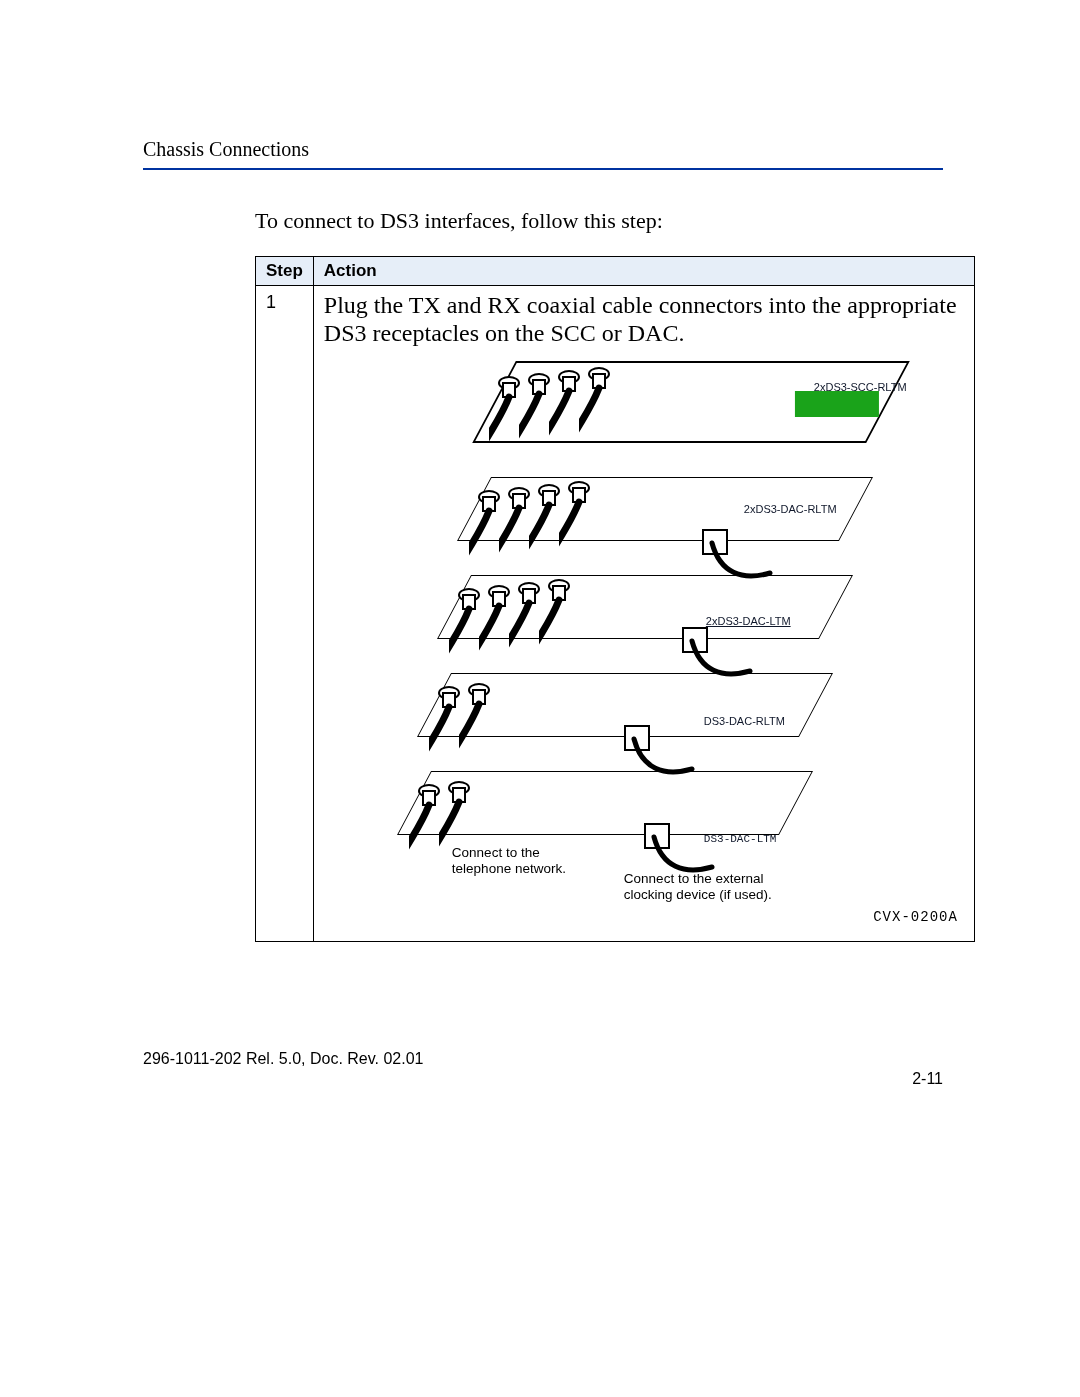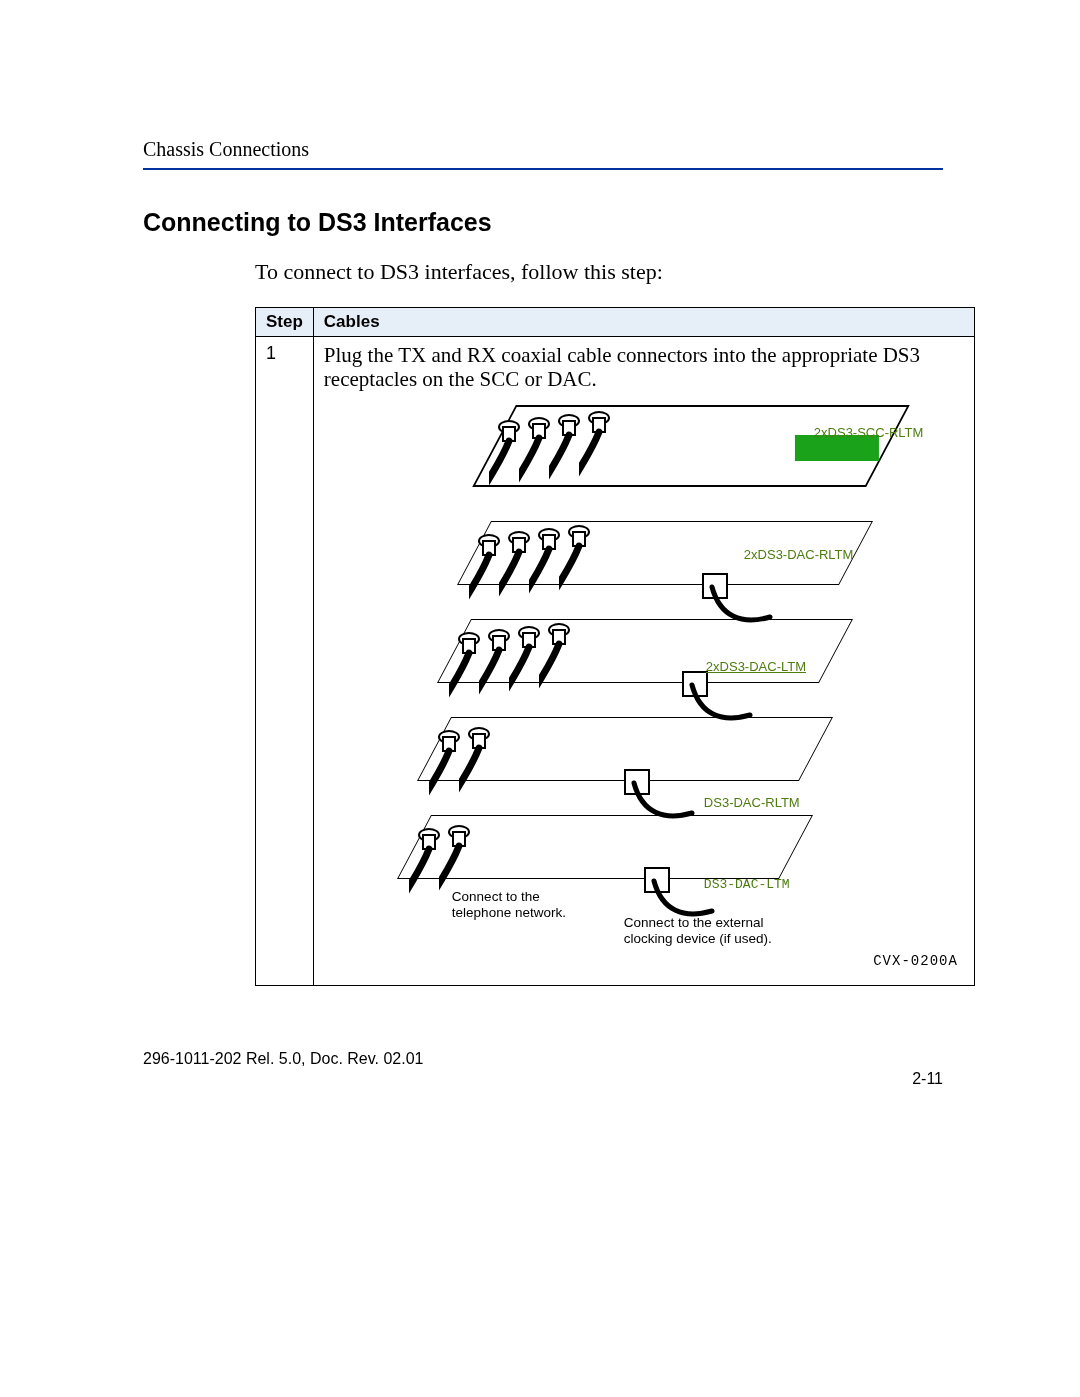--- a/index.html
+++ b/index.html
@@ -47,21 +47,21 @@
     vertical-align:top;
     padding:6px 10px 10px 10px;
   }
   .step-cell {
     font-family:Arial, Helvetica, sans-serif;
     font-size:18px;
     width:40px;
   }
   .action-text {
     font-family:"Times New Roman", serif;
-    font-size:21px;
+    font-size:24px;
     line-height:1.15;
   }
   .diagram-wrap {
     margin-top:6px;
     position:relative;
     width:640px; height:578px;
     overflow:hidden;
     font-family:Arial, Helvetica, sans-serif;
   }
   .panel {
@@ -99,28 +99,28 @@
     width:22px; height:22px;
     border:2px solid #000;
     background:#fff;
   }
   .rj-cable {
     position:absolute;
     width:60px; height:80px;
   }
   .panel-label {
     position:absolute;
-    font-size:13px;
-    color:#4d7c0f;
+    font-size:11px;
+    color:#0f172a;
     white-space:nowrap;
   }
   .lbl1 { left:490px; top:28px; }
   .lbl2 { left:420px; top:150px;text-align:right; }
   .lbl3 { left:382px; top:262px;text-decoration:underline; }
-  .lbl4 { left:380px; top:362px;margin-top:36px; }
+  .lbl4 { left:380px; top:362px; }
   .lbl5 { left:380px; top:480px;font-family:Liberation Mono, monospace; }
   .callout {
     position:absolute;
     font-size:13.5px;
     line-height:1.18;
   }
   .callout.c1 { left:128px; top:492px; width:130px; }
   .callout.c2 { left:300px; top:518px; width:160px; }
   .diag-code {
     position:absolute;
@@ -139,29 +139,28 @@
 </style>
 </head>
 <body>
 
 <div class="page">
   <div class="header-area">
     <div class="header-chapter">Chassis Connections</div>
   </div>
   <hr class="header-rule">
 
-  <h2 class="section-title">Connecting to DS3 Interfaces</h2>
 
   <p class="intro">To connect to DS3 interfaces, follow this step:</p>
 
   <table class="proc-table">
     <tbody>
         <tr>
       <th style="width:56px">Step</th>
-      <th>Cables</th>
+      <th>Action</th>
     </tr>
     <tr>
       <td class="step-cell">1</td>
       <td>
         <div class="action-text">Plug the TX and RX coaxial cable connectors into the appropriate DS3 receptacles on the SCC or DAC.</div>
 
         <div class="diagram-wrap">
 
           <div class="panel p1">
             <div class="green-block"></div>

